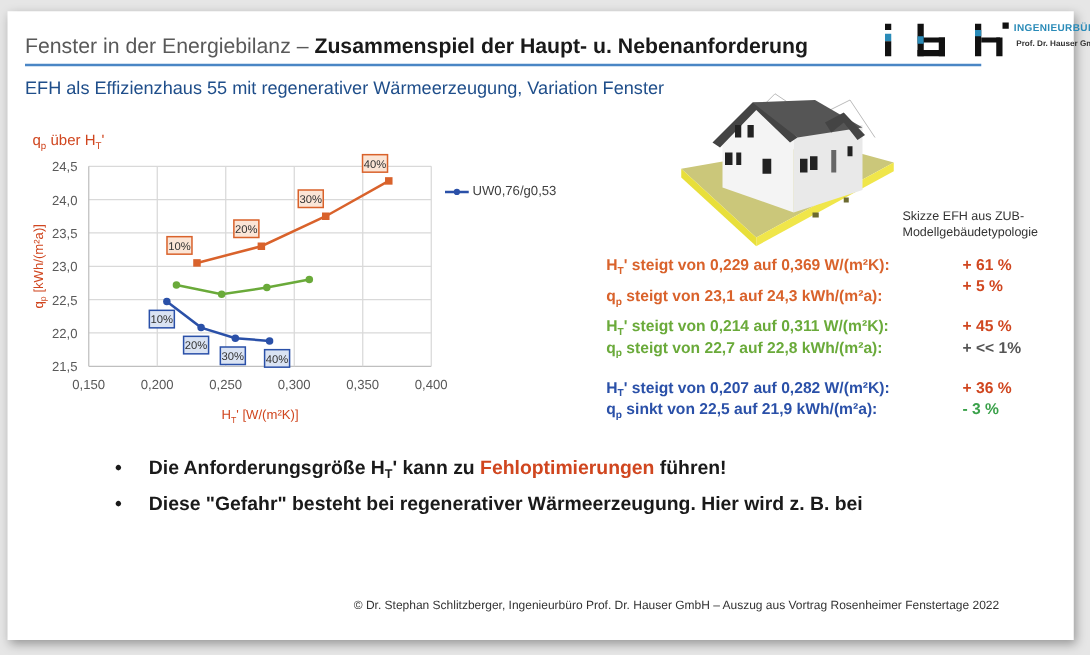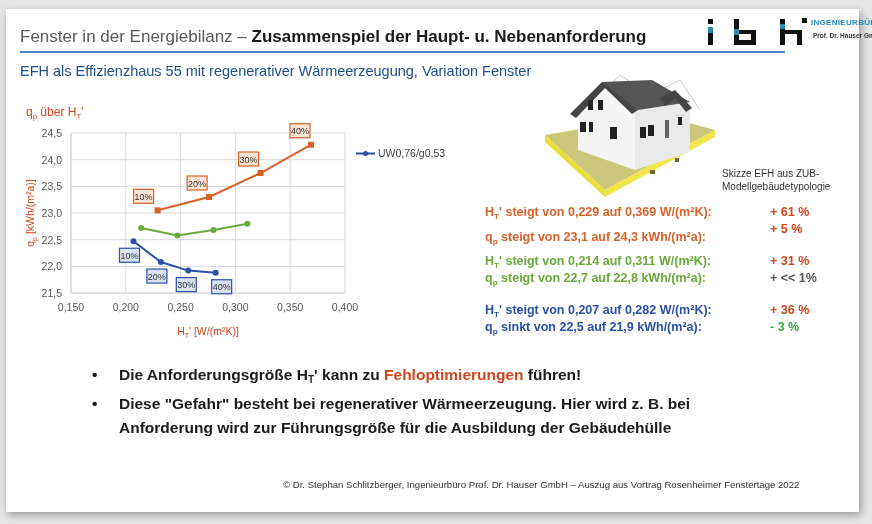--- a/index.html
+++ b/index.html
@@ -162,34 +162,33 @@
   <div>Skizze EFH aus ZUB-</div>
   <div>Modellgebäudetypologie</div>
 </div>
 
 <div class="stats" id="stats">
     <div class="row" style="top: 0px; left: 0px; color: rgb(217, 98, 43);"><span>H</span><sub>T</sub><span>' steigt von 0,229 auf 0,369 W/(m²K):</span></div>
     <div class="val" style="top: 0px; left: 269px; color: rgb(208, 70, 31);">+ 61 %</div>
     <div class="row" style="top: 25px; left: 0px; color: rgb(217, 98, 43);"><span>q</span><sub>p</sub><span> steigt von 23,1 auf 24,3 kWh/(m²a):</span></div>
     <div class="val" style="top: 17px; left: 269px; color: rgb(208, 70, 31);">+ 5 %</div>
     <div class="row" style="top: 49px; left: 0px; color: rgb(106, 170, 58);"><span>H</span><sub>T</sub><span>' steigt von 0,214 auf 0,311 W/(m²K):</span></div>
-    <div class="val" style="top: 49px; left: 269px; color: rgb(208, 70, 31);">+ 31 %</div>
+    <div class="val" style="top: 49px; left: 269px; color: rgb(208, 70, 31);">+ 45 %</div>
     <div class="row" style="top: 66px; left: 0px; color: rgb(106, 170, 58);"><span>q</span><sub>p</sub><span> steigt von 22,7 auf 22,8 kWh/(m²a):</span></div>
     <div class="val" style="top: 66px; left: 269px; color: rgb(85, 85, 85);">+ &lt;&lt; 1%</div>
     <div class="row" style="top: 98px; left: 0px; color: rgb(42, 80, 168);"><span>H</span><sub>T</sub><span>' steigt von 0,207 auf 0,282 W/(m²K):</span></div>
     <div class="val" style="top: 98px; left: 269px; color: rgb(208, 70, 31);">+ 36 %</div>
     <div class="row" style="top: 115px; left: 0px; color: rgb(42, 80, 168);"><span>q</span><sub>p</sub><span> sinkt von 22,5 auf 21,9 kWh/(m²a):</span></div>
     <div class="val" style="top: 115px; left: 269px; color: rgb(58, 161, 74);">- 3 %</div>
   </div>
 
 <div class="bullets">
   <div class="b">
     <span class="dot">•</span>
     <span>Die Anforderungsgröße H</span><sub>T</sub><span>' kann zu </span><span class="accent">Fehloptimierungen</span><span> führen!</span>
   </div>
   <div class="b">
     <span class="dot">•</span>
     <div>Diese "Gefahr" besteht bei regenerativer Wärmeerzeugung. Hier wird z. B. bei</div>
-    <div>Anforderung wird zur Führungsgröße für die Ausbildung der Gebäudehülle</div>
   </div>
 </div>
 
 <div class="footer">© Dr. Stephan Schlitzberger, Ingenieurbüro Prof. Dr. Hauser GmbH – Auszug aus Vortrag Rosenheimer Fenstertage 2022</div>
 
 </body></html>

